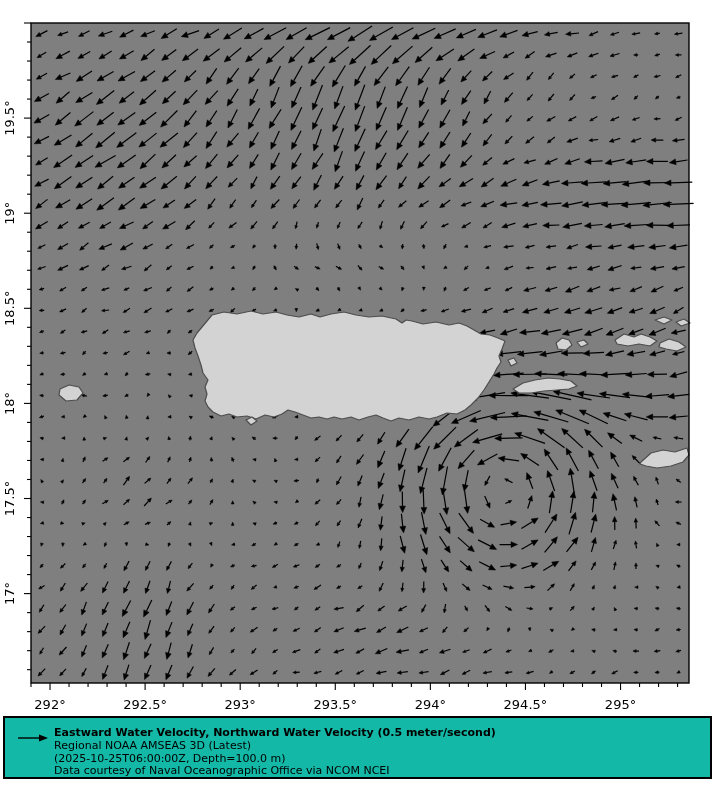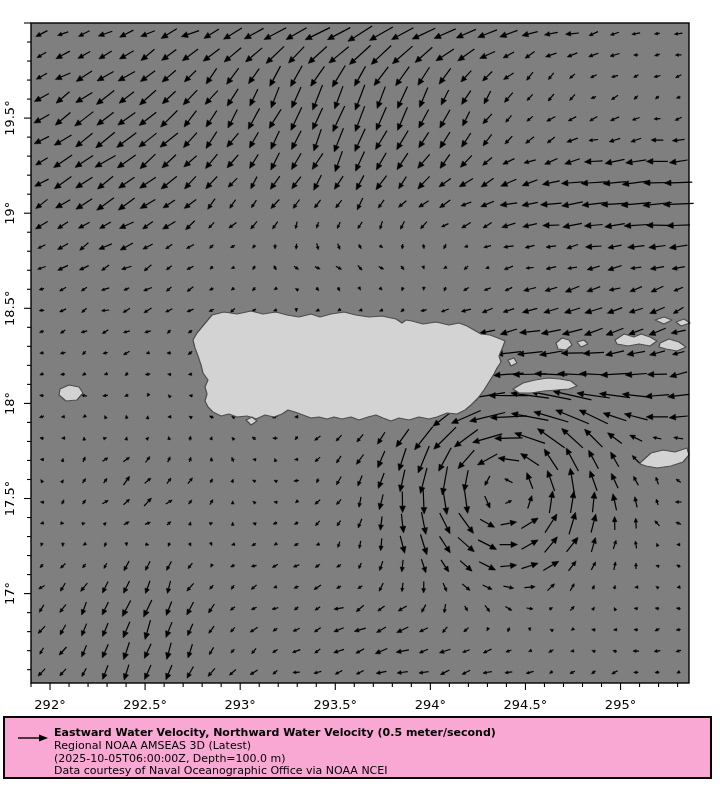--- a/index.html
+++ b/index.html
@@ -1,21 +1,21 @@
 <!DOCTYPE html>
 <html><head>
 <meta charset="utf-8">
 <style>
   html,body{margin:0;padding:0;background:#ffffff;}
   body{width:720px;height:800px;position:relative;font-family:"DejaVu Sans","Liberation Sans",sans-serif;overflow:hidden;}
   #figure{position:absolute;left:0;top:0;width:720px;height:800px;background:#ffffff;}
   #plot-svg{position:absolute;left:0;top:0;}
   .legend-box{
     position:absolute;left:3px;top:716px;width:709px;height:63px;
-    background:#f9a8d4;border:2px solid #000;box-sizing:border-box;
+    background:#14b8a6;border:2px solid #000;box-sizing:border-box;
   }
   .legend-key{position:absolute;left:12px;top:15px;}
   .legend-text{
     position:absolute;left:49px;top:9px;right:6px;
     font-size:11px;line-height:12.8px;color:#000;white-space:nowrap;
   }
   .legend-text .t1{font-weight:bold;}
 </style>
 </head>
 <body>
@@ -1925,18 +1925,18 @@
     </svg>
 
   <div class="legend-box">
     <svg class="legend-key" width="32" height="10">
       <line x1="1" y1="5" x2="24" y2="5" stroke="#000" stroke-width="1.4"></line>
       <polygon points="31,5 22,1.6 22,8.4" fill="#000"></polygon>
     </svg>
     <div class="legend-text">
       <div class="t1">Eastward Water Velocity, Northward Water Velocity (0.5 meter/second)</div>
       <div class="t2">Regional NOAA AMSEAS 3D (Latest)</div>
-      <div class="t3">(2025-10-05T06:00:00Z, Depth=100.0 m)</div>
-      <div class="t4">Data courtesy of Naval Oceanographic Office via NOAA NCEI</div>
+      <div class="t3">(2025-10-25T06:00:00Z, Depth=100.0 m)</div>
+      <div class="t4">Data courtesy of Naval Oceanographic Office via NCOM NCEI</div>
     </div>
   </div>
 
 </div>
 
 </body></html>

